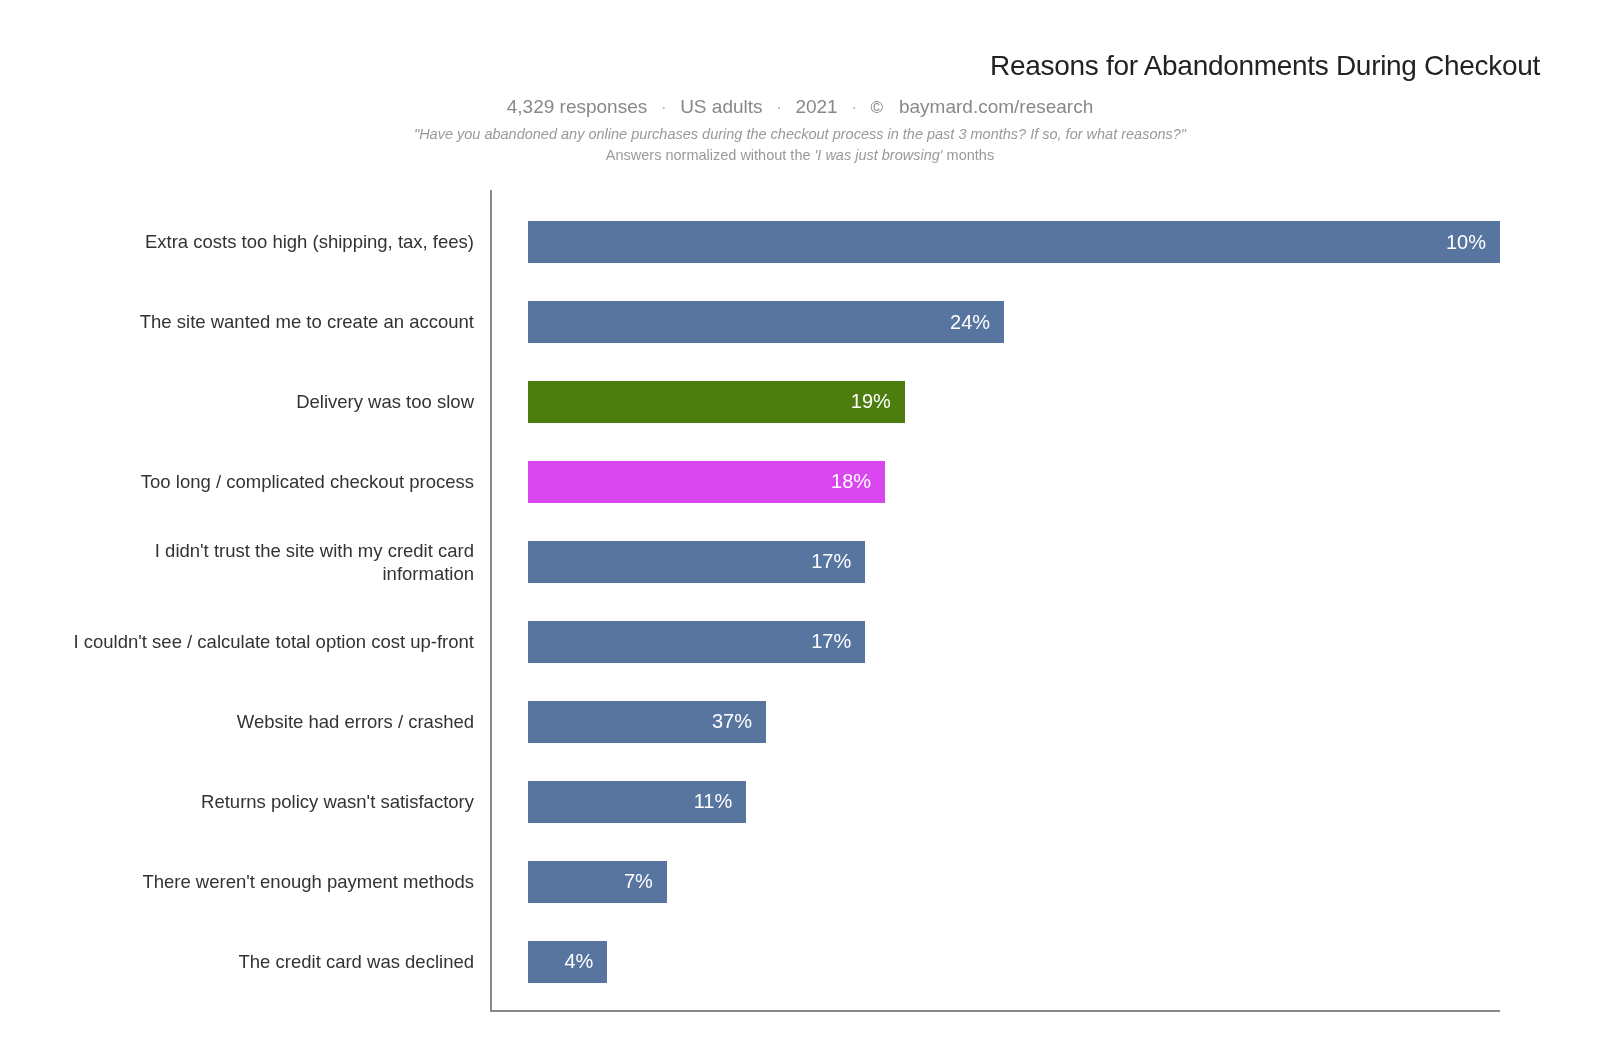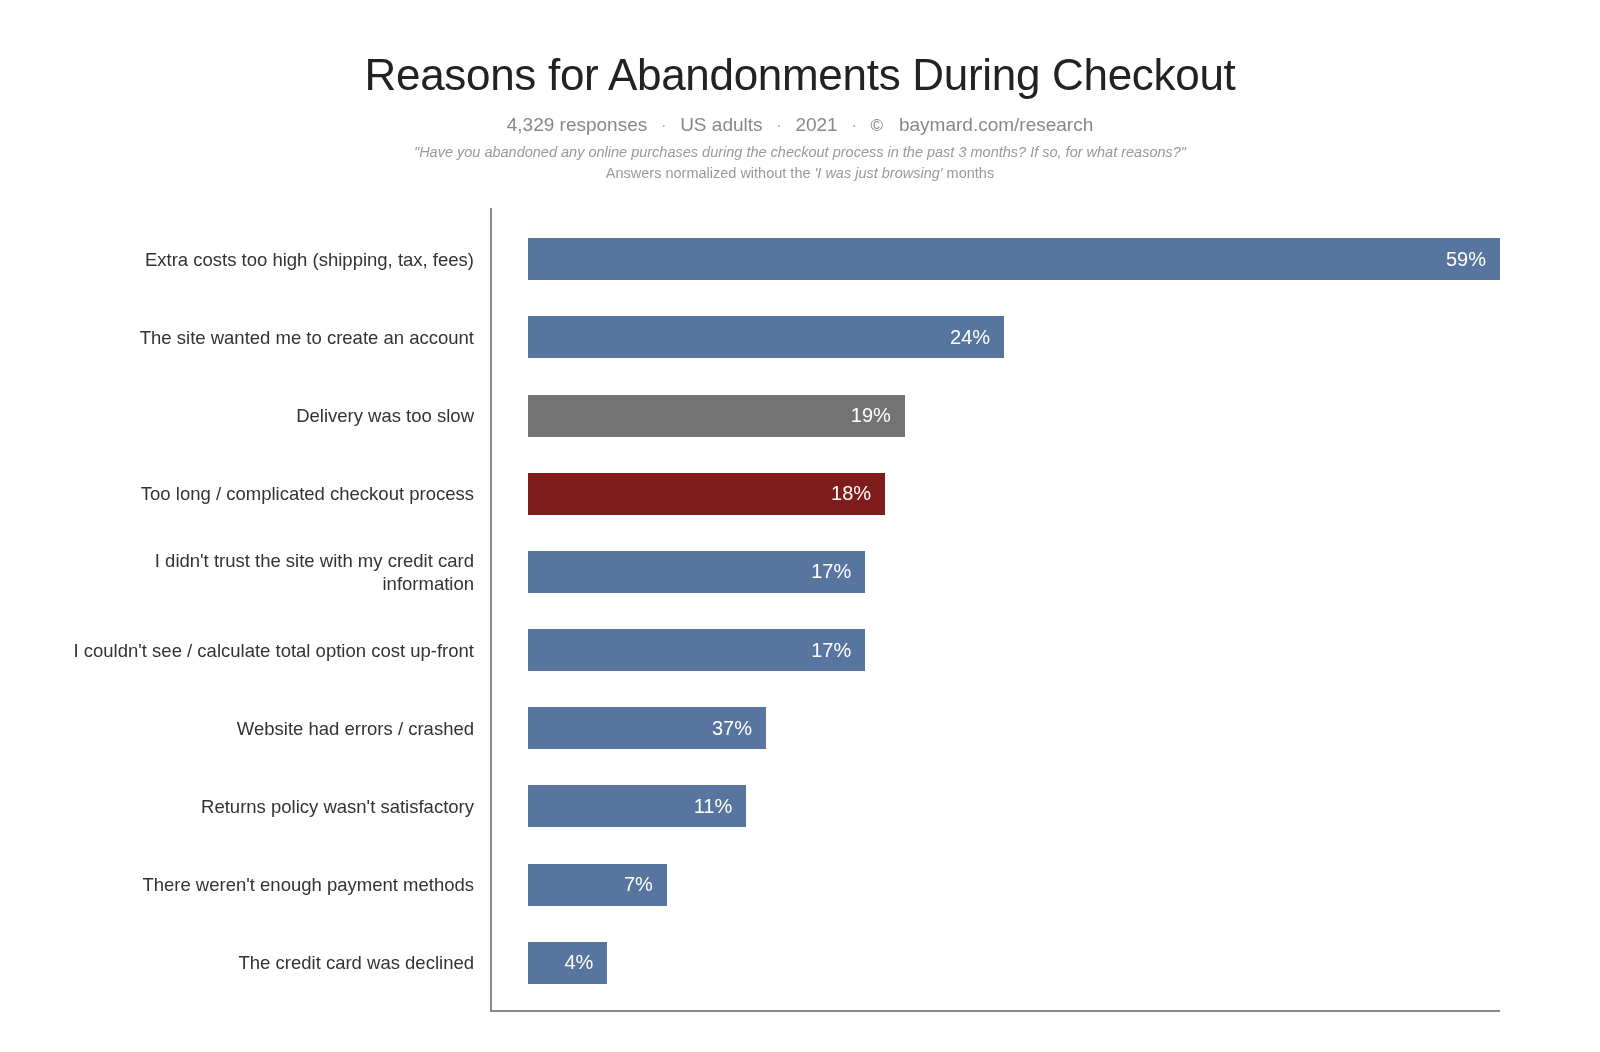--- a/index.html
+++ b/index.html
@@ -11,22 +11,22 @@
       padding: 50px 60px 40px 60px;
       color: #333;
     }
     .chart-wrap {
       width: 100%;
       height: 100%;
       display: flex;
       flex-direction: column;
     }
     .chart-title {
-      text-align: center;
-      font-size: 44px;
+      text-align: right;
+      font-size: 28px;
       font-weight: 400;
       color: #222;
       letter-spacing: -0.3px;
       margin-bottom: 14px;
     }
     .chart-subtitle {
       text-align: center;
       font-size: 19px;
       color: #888;
       margin-bottom: 6px;
@@ -107,38 +107,38 @@
 
   <div class="chart-note">
     <span class="italic">"Have you abandoned any online purchases during the checkout process in the past 3 months? If so, for what reasons?"</span><br>
     <span>Answers normalized without the </span><span class="italic">'I was just browsing'</span><span> months</span>
   </div>
 
   <div class="plot" id="plot">
       <div class="row">
         <div class="row-label">Extra costs too high (shipping, tax, fees)</div>
         <div class="bar" style="width: 100%; background: rgb(88, 117, 160);">
-          <span class="bar-value">59%</span>
+          <span class="bar-value">10%</span>
         </div>
       </div>
       <div class="row">
         <div class="row-label">The site wanted me to create an account</div>
         <div class="bar" style="width: 48.9796%; background: rgb(88, 117, 160);">
           <span class="bar-value">24%</span>
         </div>
       </div>
       <div class="row">
         <div class="row-label">Delivery was too slow</div>
-        <div class="bar" style="width: 38.7755%; background: #737373;">
+        <div class="bar" style="width: 38.7755%; background: #4d7c0f;">
           <span class="bar-value">19%</span>
         </div>
       </div>
       <div class="row">
         <div class="row-label">Too long / complicated checkout process</div>
-        <div class="bar" style="width: 36.7347%; background: #7f1d1d;">
+        <div class="bar" style="width: 36.7347%; background: #d946ef;">
           <span class="bar-value">18%</span>
         </div>
       </div>
       <div class="row">
         <div class="row-label">I didn't trust the site with my credit card information</div>
         <div class="bar" style="width: 34.6939%; background: rgb(88, 117, 160);">
           <span class="bar-value">17%</span>
         </div>
       </div>
       <div class="row">

